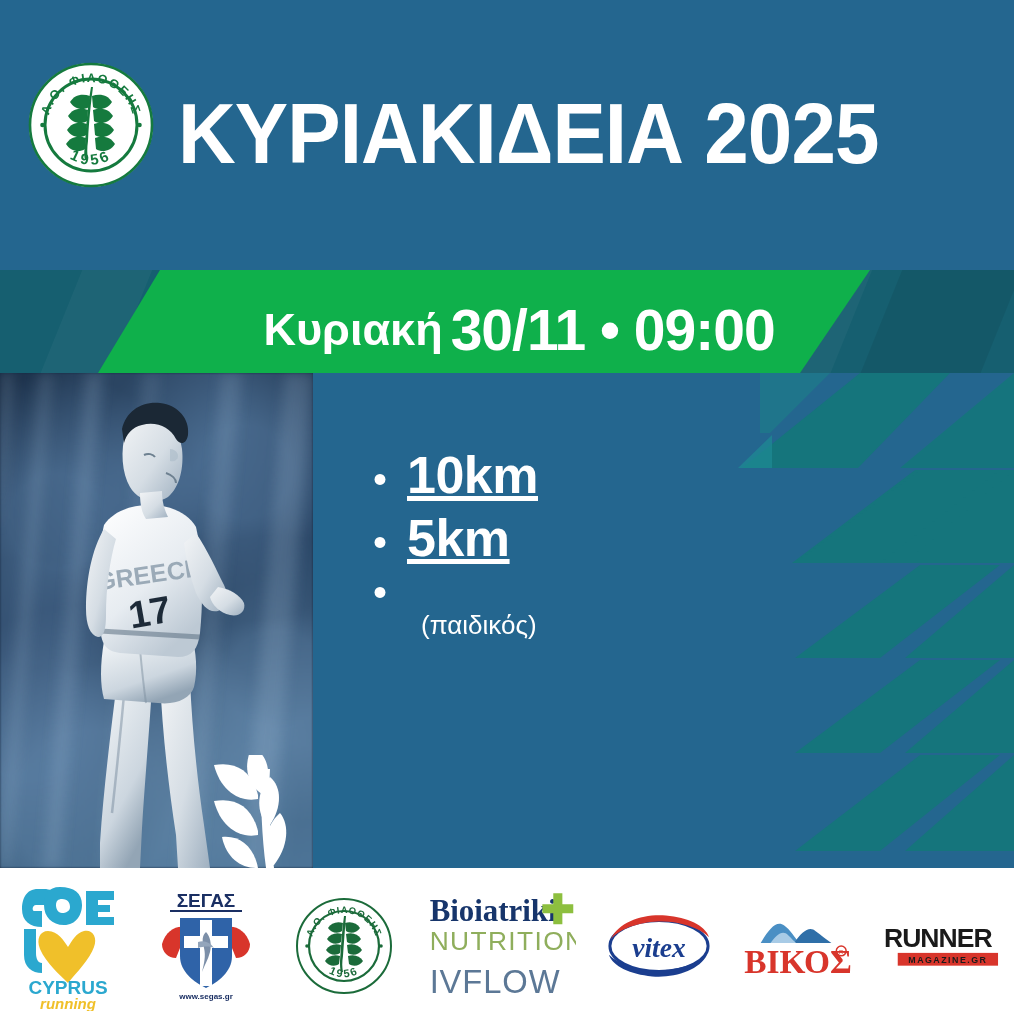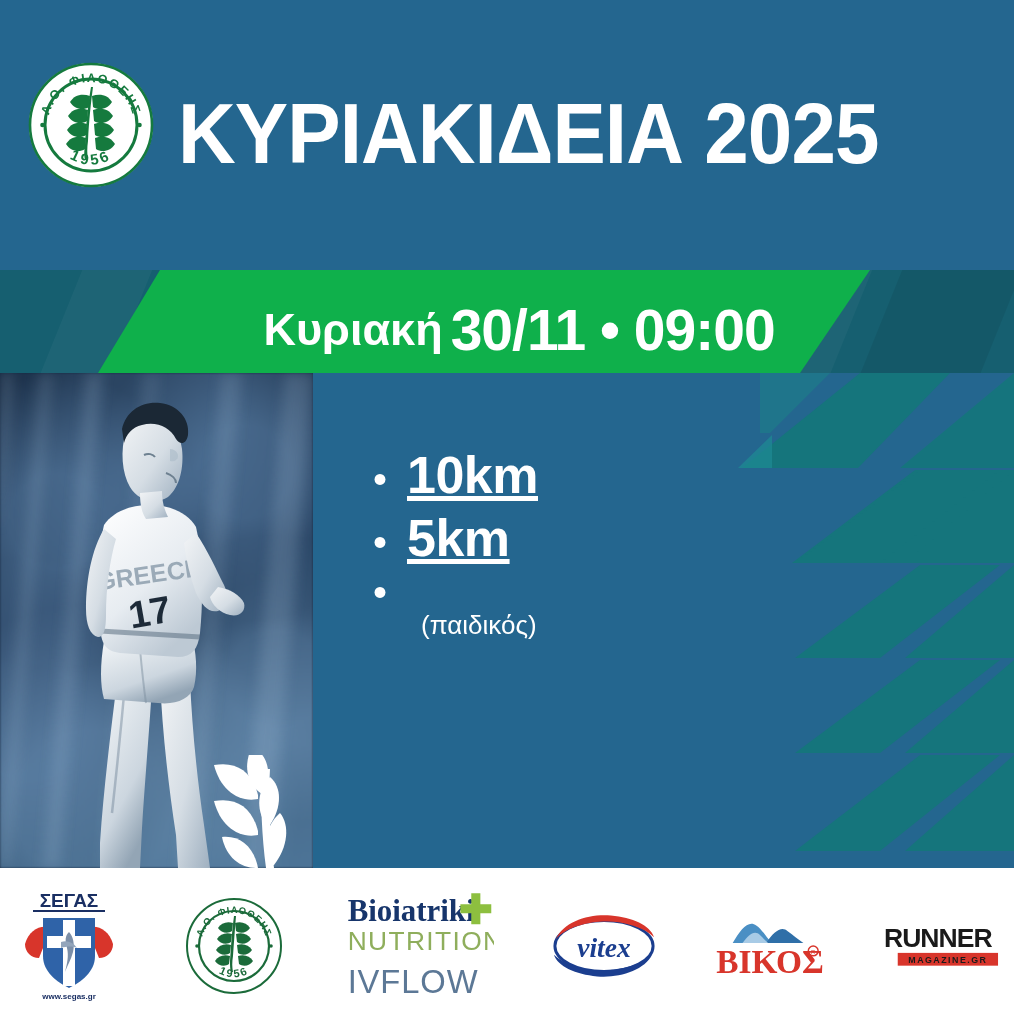--- a/index.html
+++ b/index.html
@@ -324,20 +324,33 @@
         <g fill="#1c8188" opacity="0.55">
           <polygon points="60,0 130,0 70,60 60,60"></polygon>
         </g>
       </svg>
     </div>
 
   </div>
 
   <div class="sponsors">
 
+    <div class="sponsor sp-love">
+      <svg viewBox="0 0 100 130" width="100" height="130">
+        <g fill="#2ba8cf">
+          <path d="M20 8 C8 8 4 18 4 28 C4 40 12 46 24 46 L24 30 L16 30 C14 30 14 24 18 24 L30 24 C34 24 36 20 36 14 C36 10 32 8 26 8 Z"></path>
+          <path d="M42 6 C30 6 26 14 26 24 C26 36 34 44 46 44 C58 44 64 34 64 24 C64 12 56 6 42 6 Z M44 18 C50 18 52 22 52 26 C52 30 48 32 44 32 C40 32 38 28 38 24 C38 20 40 18 44 18 Z"></path>
+          <path d="M68 10 L68 44 L96 44 L96 36 L80 36 L80 31 L92 31 L92 24 L80 24 L80 19 L96 19 L96 10 Z"></path>
+          <path d="M6 48 L6 74 C6 86 14 92 24 92 L24 82 C20 82 18 78 18 72 L18 48 Z"></path>
+        </g>
+        <path d="M30 50 C22 50 18 58 22 68 C28 82 42 94 50 102 C58 92 72 78 76 66 C80 56 74 48 66 50 C58 52 54 60 50 66 C46 60 40 50 30 50 Z" fill="#f0c02a"></path>
+        <text x="50" y="113" font-family="Liberation Sans, sans-serif" font-size="19" font-weight="bold" fill="#2ba8cf" text-anchor="middle">CYPRUS</text>
+        <text x="50" y="128" font-family="Liberation Sans, sans-serif" font-size="15" font-style="italic" font-weight="bold" fill="#f0c02a" text-anchor="middle">running</text>
+      </svg>
+    </div>
 
     <div class="sponsor sp-segas">
       <svg viewBox="0 0 104 112" width="104" height="112">
         <text x="52" y="17" font-family="Liberation Sans, sans-serif" font-size="19" font-weight="bold" fill="#1a2f63" text-anchor="middle">ΣΕΓΑΣ</text>
         <line x1="16" y1="21" x2="88" y2="21" stroke="#1a2f63" stroke-width="2"></line>
         <path d="M8 54 C12 40 24 34 34 38 C30 48 26 58 22 68 C14 68 8 62 8 54 Z" fill="#d8352b"></path>
         <path d="M96 54 C92 40 80 34 70 38 C74 48 78 58 82 68 C90 68 96 62 96 54 Z" fill="#d8352b"></path>
         <path d="M26 28 L78 28 L78 66 C78 82 64 92 52 98 C40 92 26 82 26 66 Z" fill="#2f63a8"></path>
         <path d="M46 30 L58 30 L58 46 L74 46 L74 58 L58 58 L58 96 L46 96 L46 58 L30 58 L30 46 L46 46 Z" fill="#ffffff"></path>
         <path d="M52 42 C56 46 58 54 56 62 C54 70 50 76 48 82 C50 74 52 66 50 58 C48 50 48 46 52 42 Z" fill="#7c8fa8"></path>

